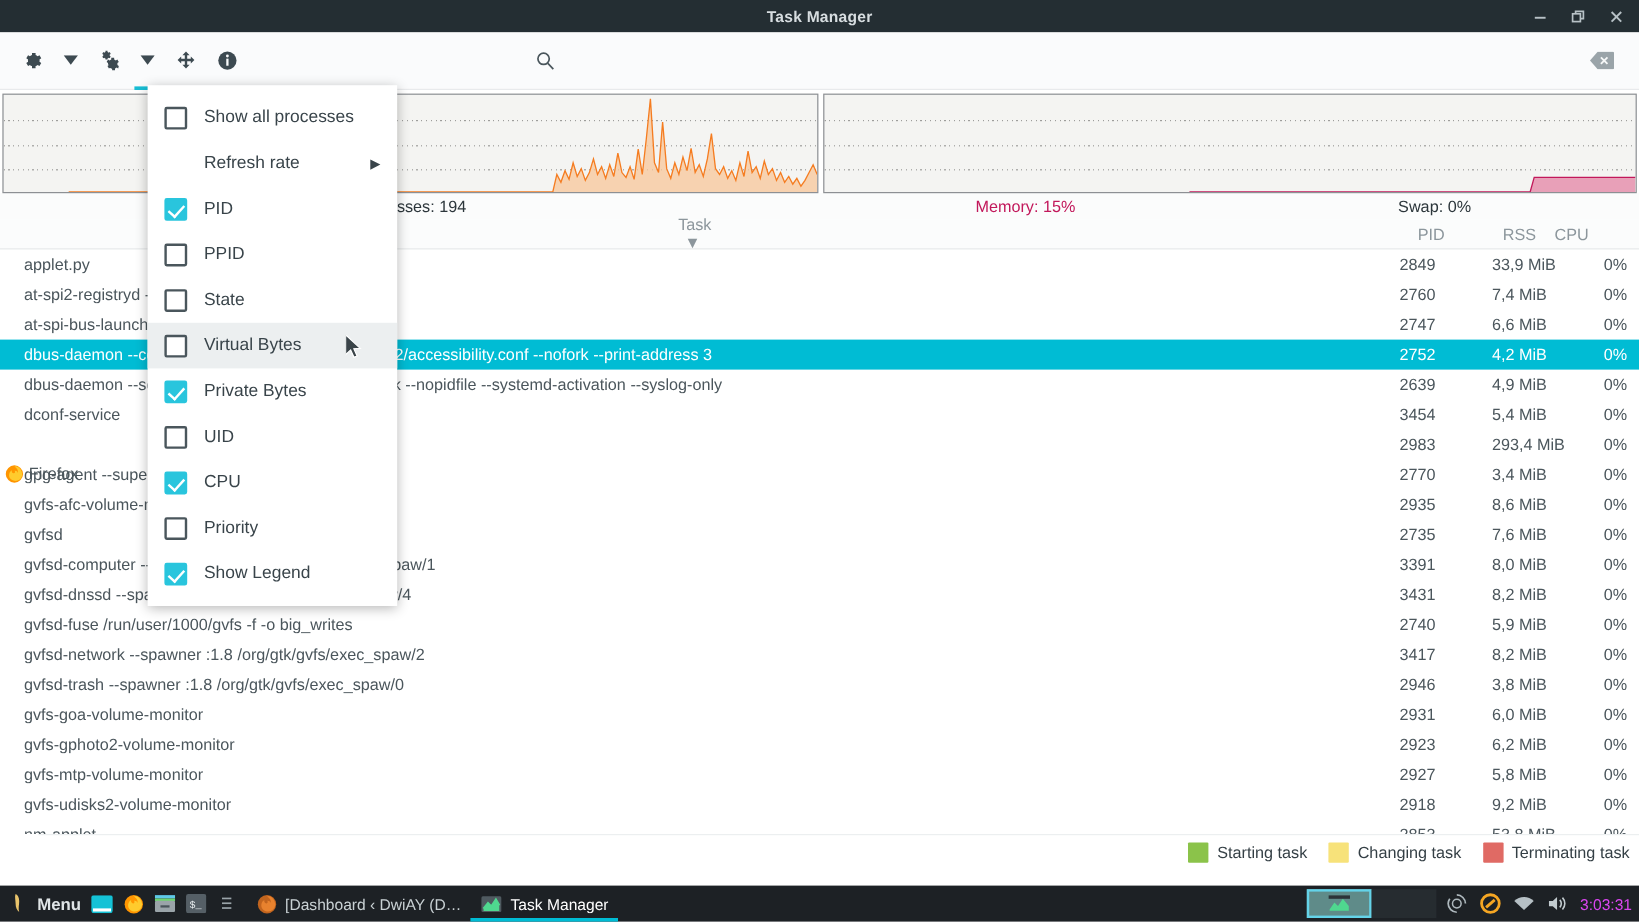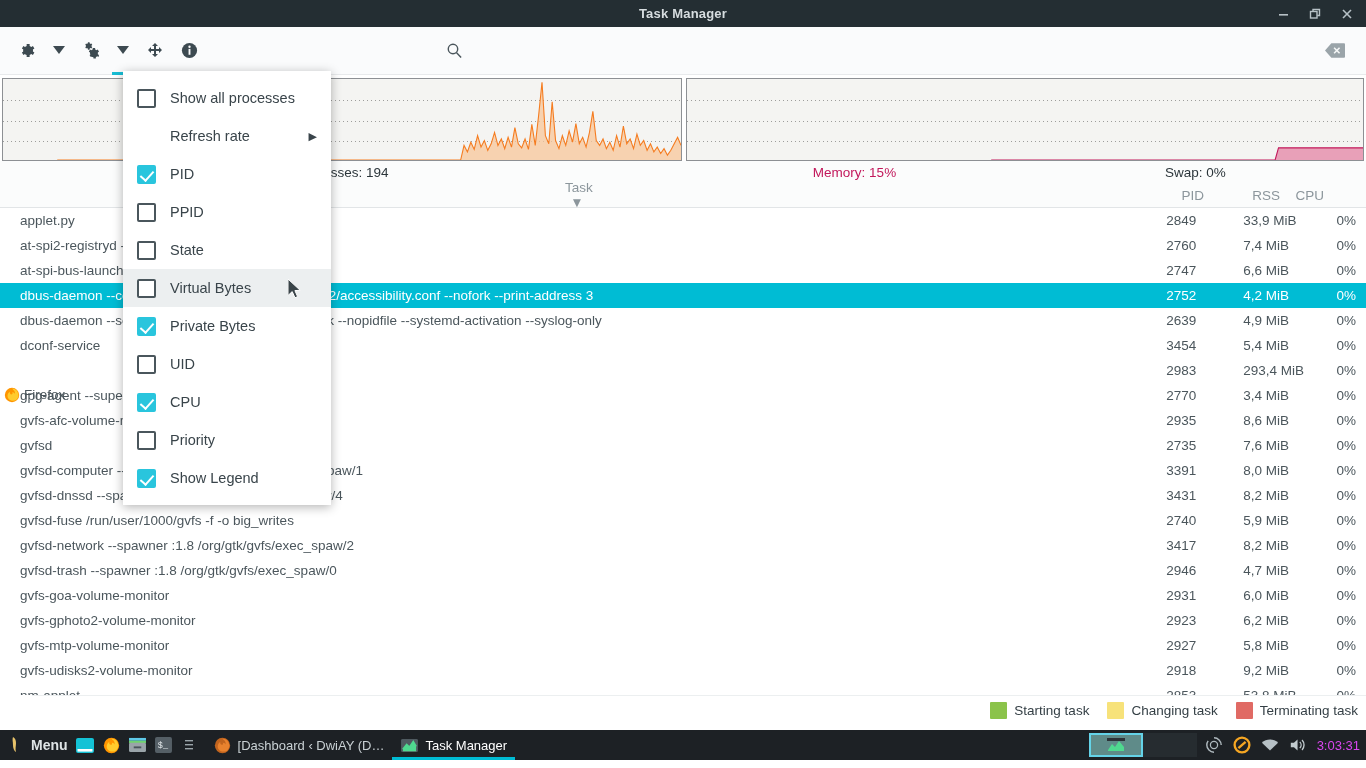--- a/index.html
+++ b/index.html
@@ -243,21 +243,21 @@
     position: absolute;
     left: 288px;
     top: 279px;
     z-index: 60;
     pointer-events: none;
   }
 
   
   .taskbar {
     position: absolute;
-    left: 0; right: 0; bottom: 8px;
+    left: 0; right: 0; bottom: 0;
     height: 30px;
     background: #1d2125;
     display: flex;
     align-items: center;
     color: #dfe4e6;
     font-size: 13px;
   }
   .tb-menu {
     display: flex; align-items: center; gap: 6px;
     padding: 0 8px 0 6px;
@@ -543,21 +543,21 @@
       </div>
       <div class="cell-pid">3417</div>
       <div class="cell-rss">8,2 MiB</div>
       <div class="cell-cpu">0%</div>
     </div>
     <div class="row">
       <div class="cell-task">
         <span>gvfsd-trash --spawner :1.8 /org/gtk/gvfs/exec_spaw/0</span>
       </div>
       <div class="cell-pid">2946</div>
-      <div class="cell-rss">4,7 MiB</div>
+      <div class="cell-rss">3,8 MiB</div>
       <div class="cell-cpu">0%</div>
     </div>
     <div class="row">
       <div class="cell-task">
         <span>gvfs-goa-volume-monitor</span>
       </div>
       <div class="cell-pid">2931</div>
       <div class="cell-rss">6,0 MiB</div>
       <div class="cell-cpu">0%</div>
     </div>

